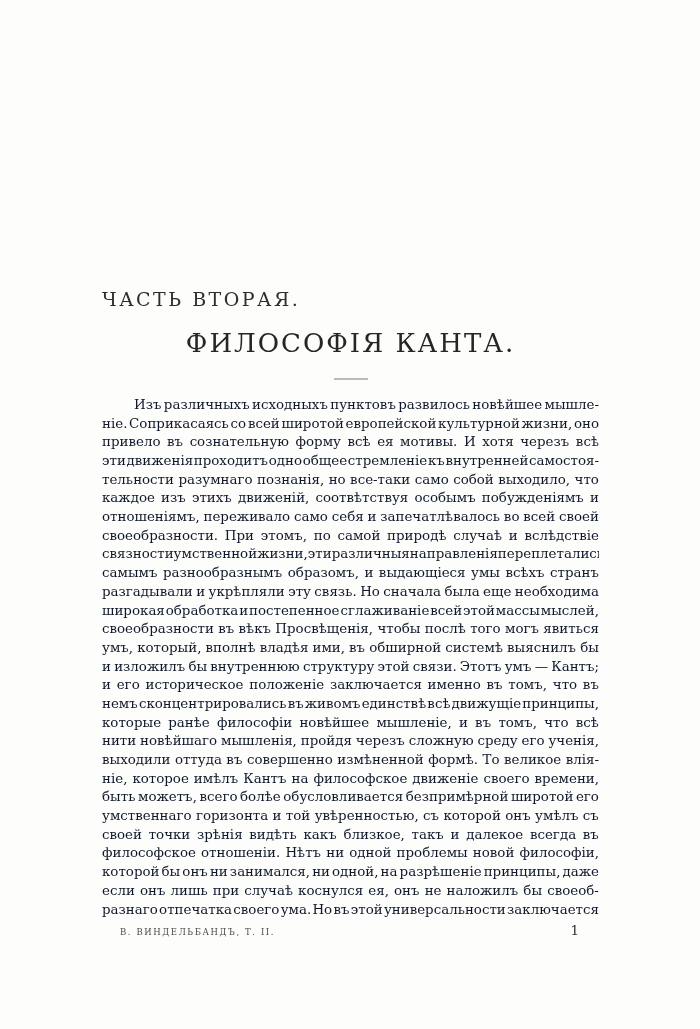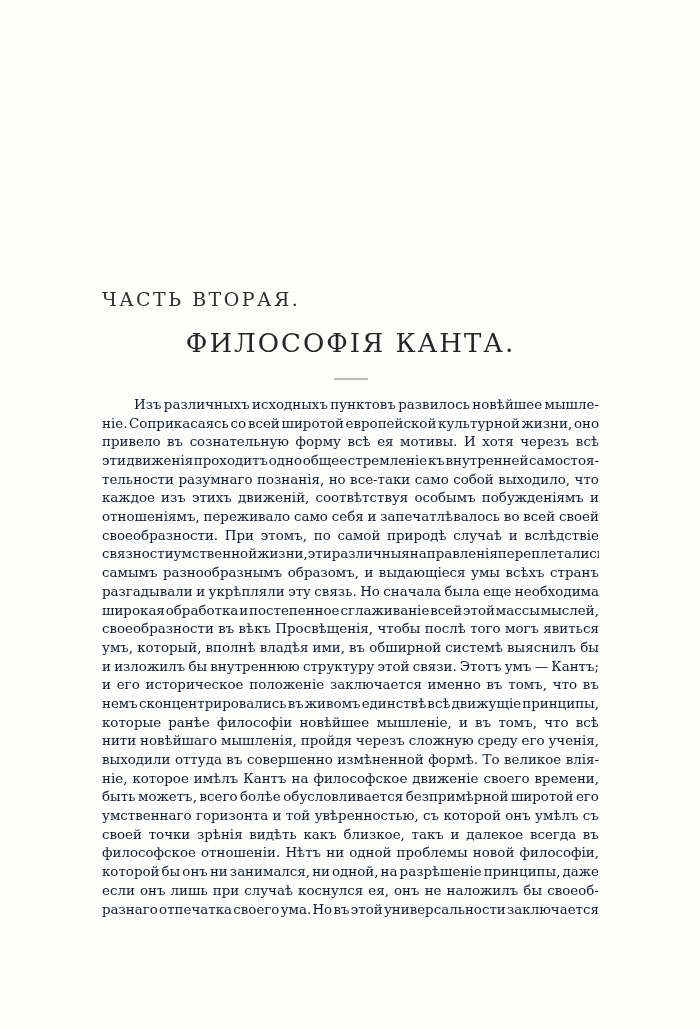--- a/index.html
+++ b/index.html
@@ -431,15 +431,19 @@
           <span>своего</span>
           <span>ума.</span>
           <span>Но</span>
           <span>въ</span>
           <span>этой</span>
           <span>универсальности</span>
           <span>заключается</span>
         </div>
       </div>
 
+    <div class="footer-row">
+      <span class="signature">В. ВИНДЕЛЬБАНДЪ, Т. II.</span>
+      <span class="page-number">1</span>
+    </div>
 
   </div>
 </div>
 
 </body></html>

